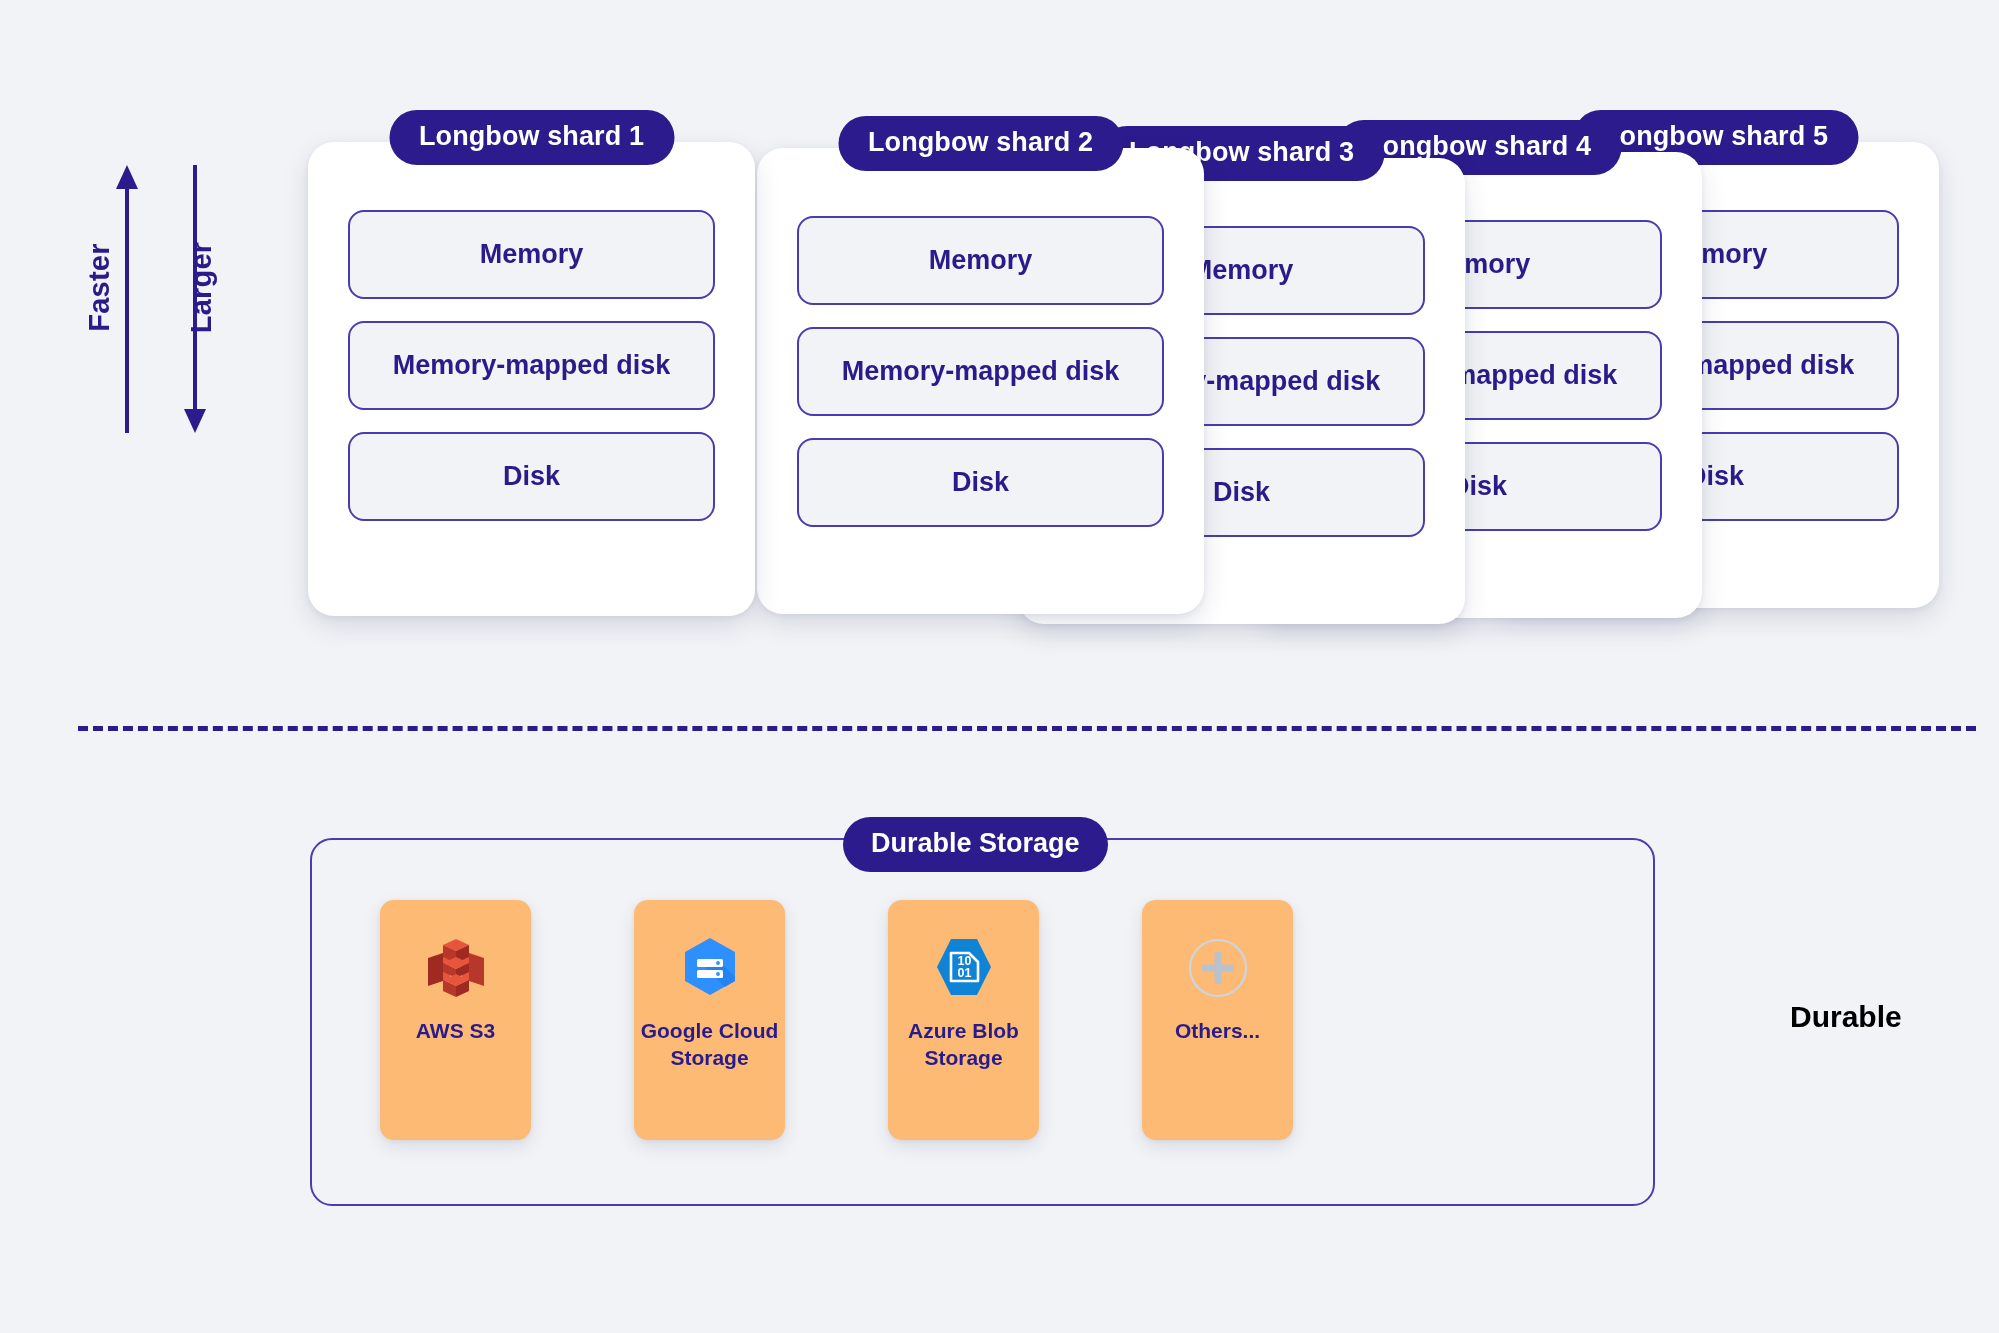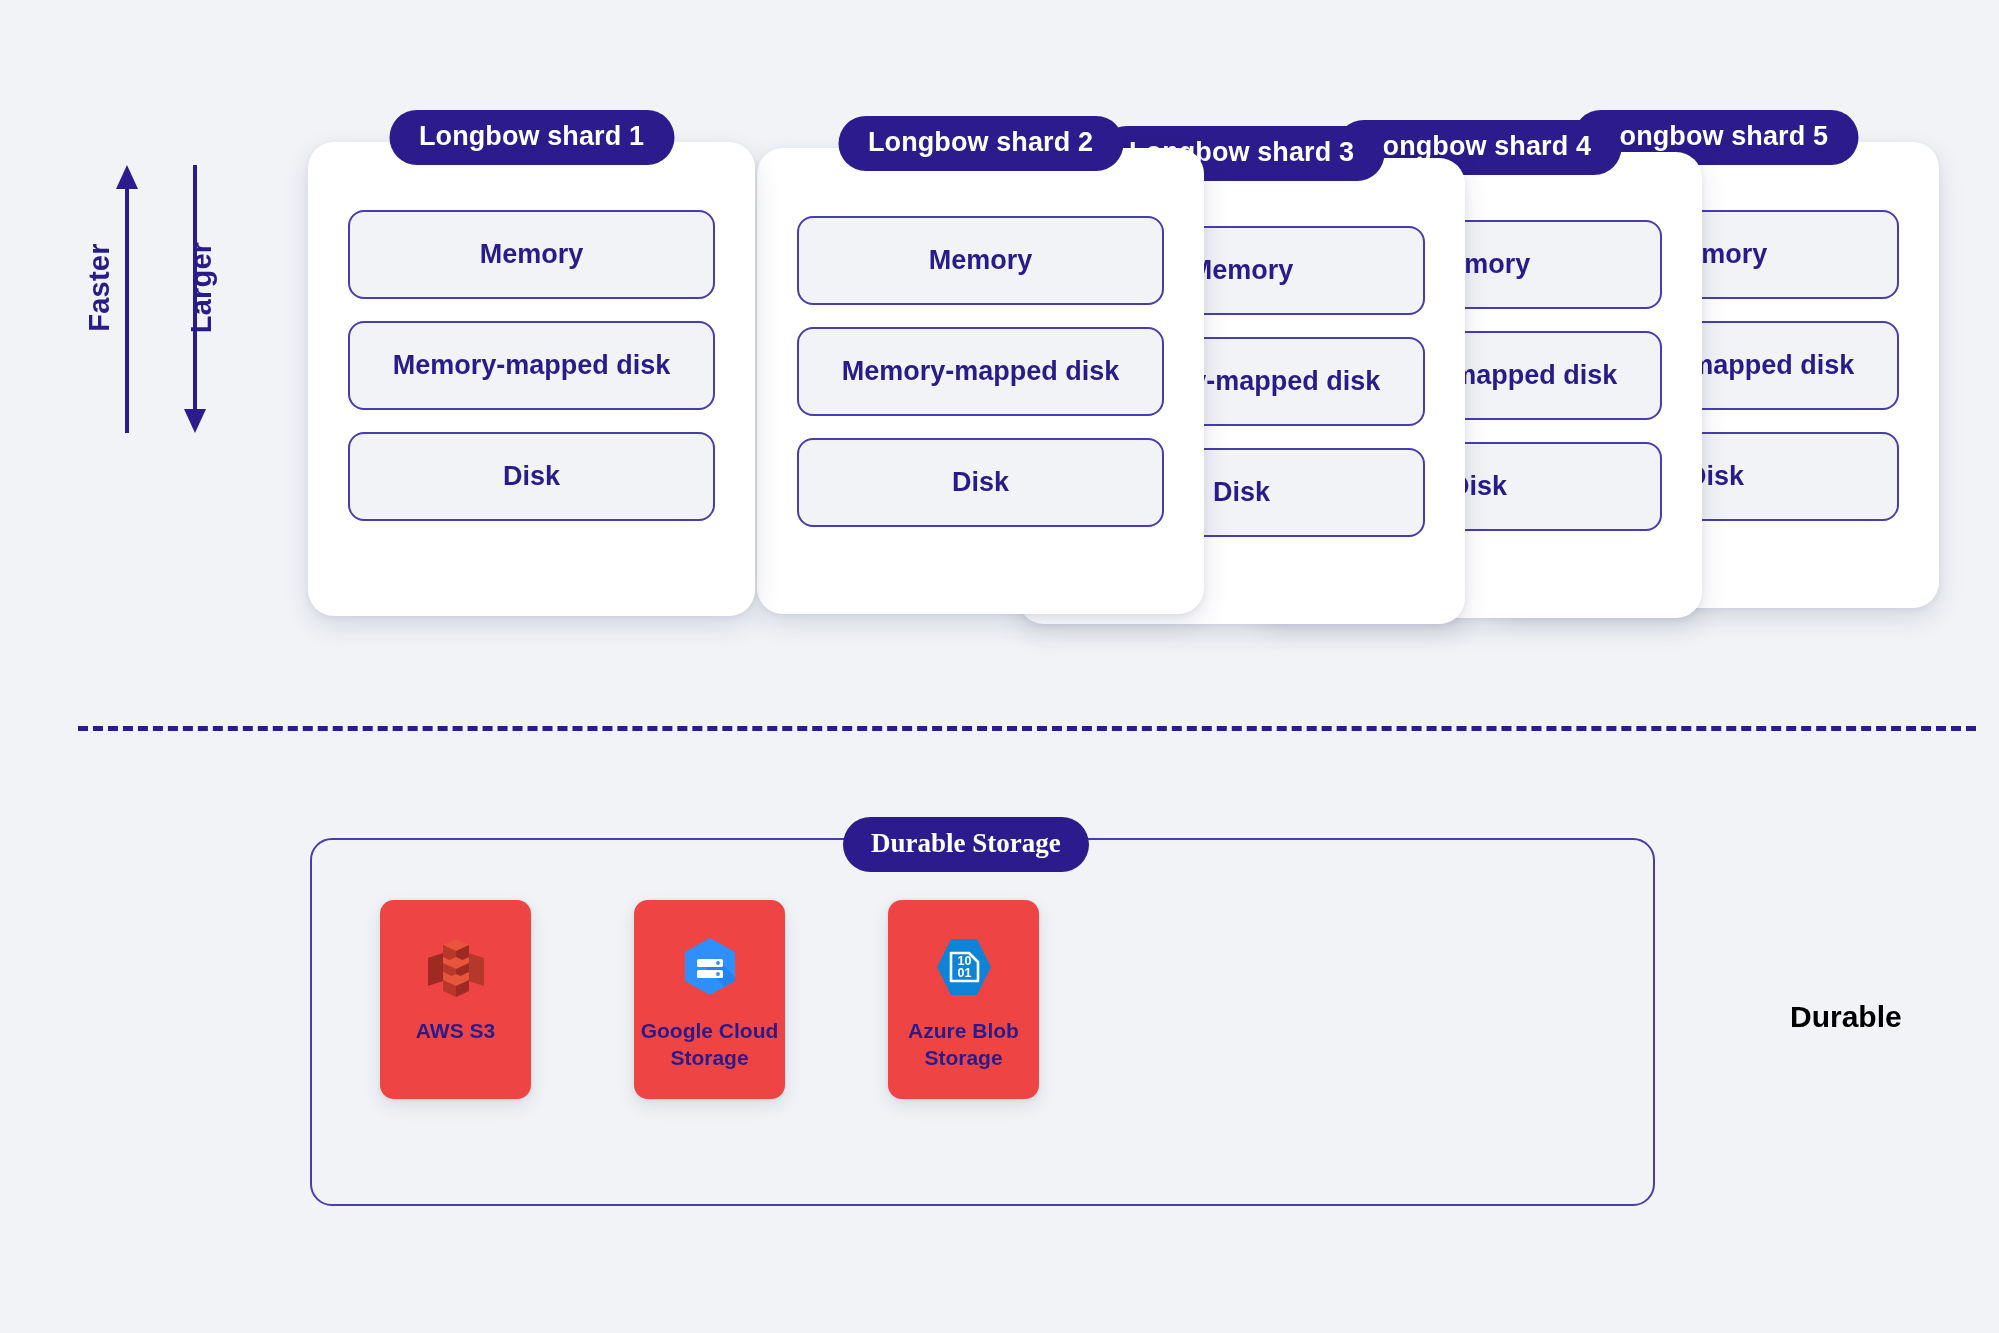--- a/index.html
+++ b/index.html
@@ -111,33 +111,32 @@
   .durable-pill {
     position: absolute;
     background: #2b1b8c;
     color: #ffffff;
     font-size: 27px;
     font-weight: 700;
     padding: 13px 28px 15px;
     border-radius: 34px;
     white-space: nowrap;
     line-height: 1;
-    font-family: Liberation Serif, serif;
   }
 
   .provider-row {
     position: absolute;
     display: flex;
     align-items: flex-start;
   }
 
   .provider {
     width: 151px;
-    height: 199px;
-    background: #ef4444;
+    height: 240px;
+    background: #fdba74;
     border-radius: 14px;
     box-shadow: 0 7px 18px rgba(40,45,90,.11), 0 1px 4px rgba(40,45,90,.07);
     display: flex;
     flex-direction: column;
     align-items: center;
     justify-content: flex-start;
     padding-top: 30px;
   }
 
   .provider-icon {
@@ -296,17 +295,27 @@
           <polygon points="22,6 48,6 62,34 48,62 22,62 8,34" fill="#0f83d6"></polygon>
           <path d="M22,20 L40,20 L49,29 L49,48 L22,48 Z" fill="none" stroke="#ffffff" stroke-width="2.6" stroke-linejoin="round"></path>
           <text x="35.5" y="32" font-family="'Liberation Sans',sans-serif" font-size="12.5" font-weight="700" fill="#ffffff" text-anchor="middle">10</text>
           <text x="35.5" y="44" font-family="'Liberation Sans',sans-serif" font-size="12.5" font-weight="700" fill="#ffffff" text-anchor="middle">01</text>
         </svg>
       </div>
       <div class="provider-label">Azure Blob Storage</div>
     </div>
 
 
+    <div class="provider">
+      <div class="provider-icon">
+        <svg width="70" height="70" viewBox="0 0 70 70">
+          <circle cx="35" cy="35" r="28" fill="none" stroke="#cdd5de" stroke-width="2.2"></circle>
+          <rect x="31.5" y="19" width="7" height="32" rx="1" fill="#b9c2cc"></rect>
+          <rect x="19" y="31.5" width="32" height="7" rx="1" fill="#b9c2cc"></rect>
+        </svg>
+      </div>
+      <div class="provider-label">Others...</div>
+    </div>
   </div>
 
   <div class="side-label" style="left:1790px; top:1000px;">Durable</div>
 
 </div>
 
 </body></html>

